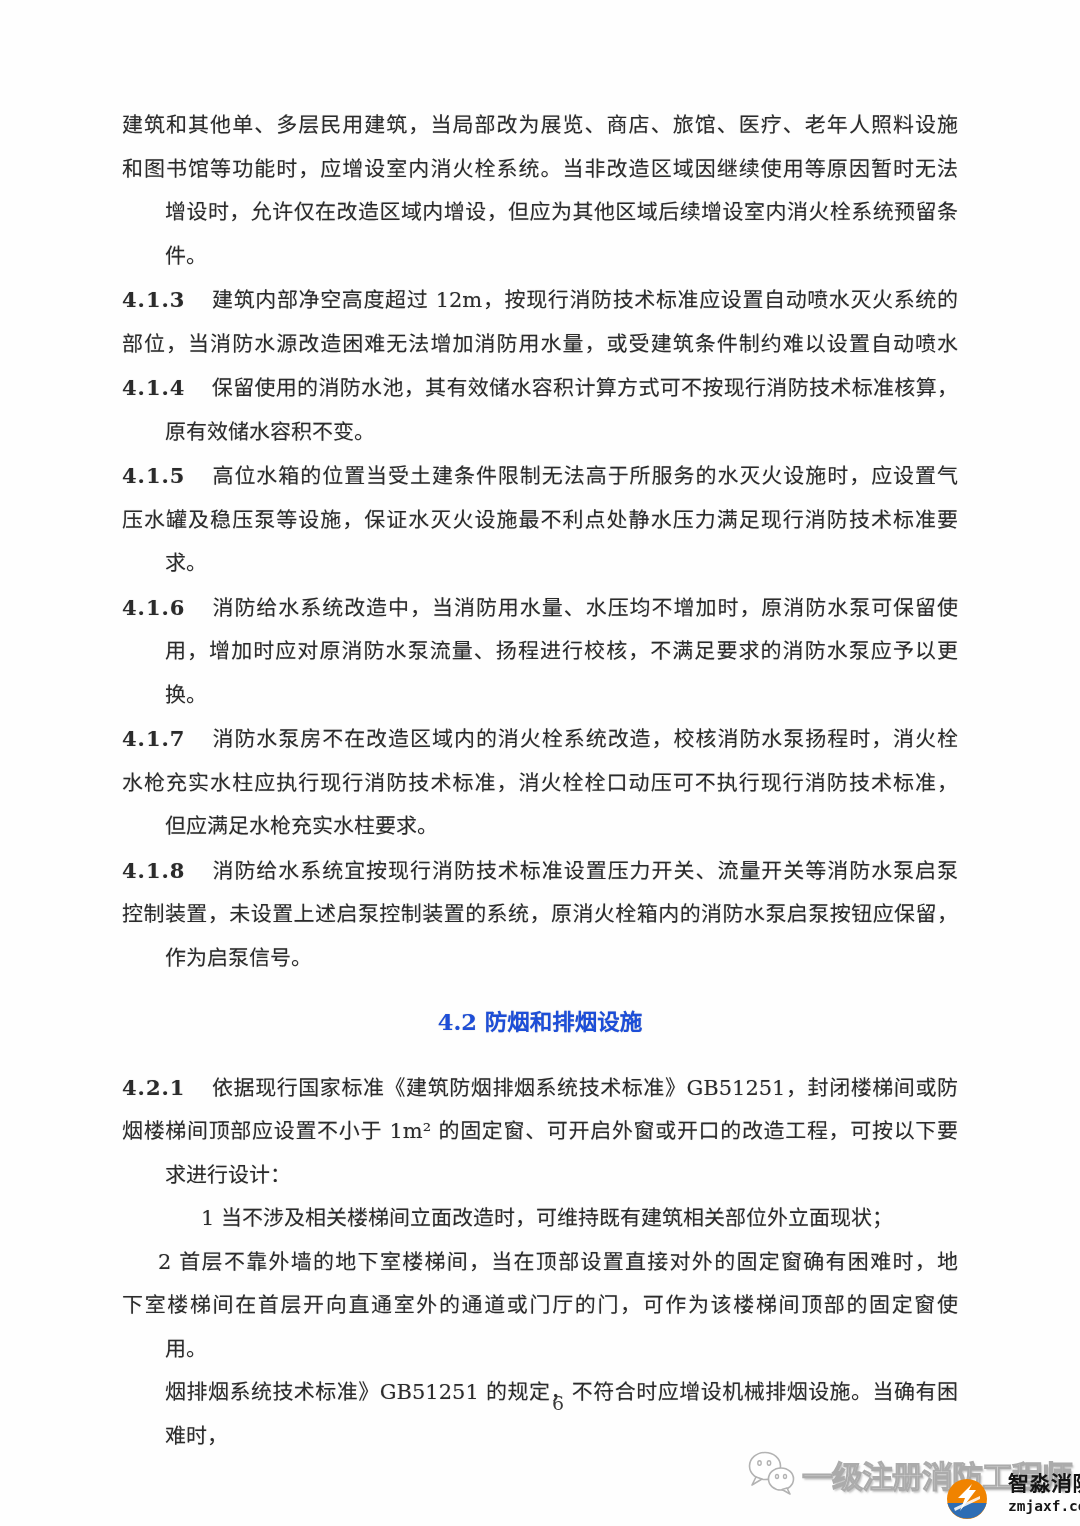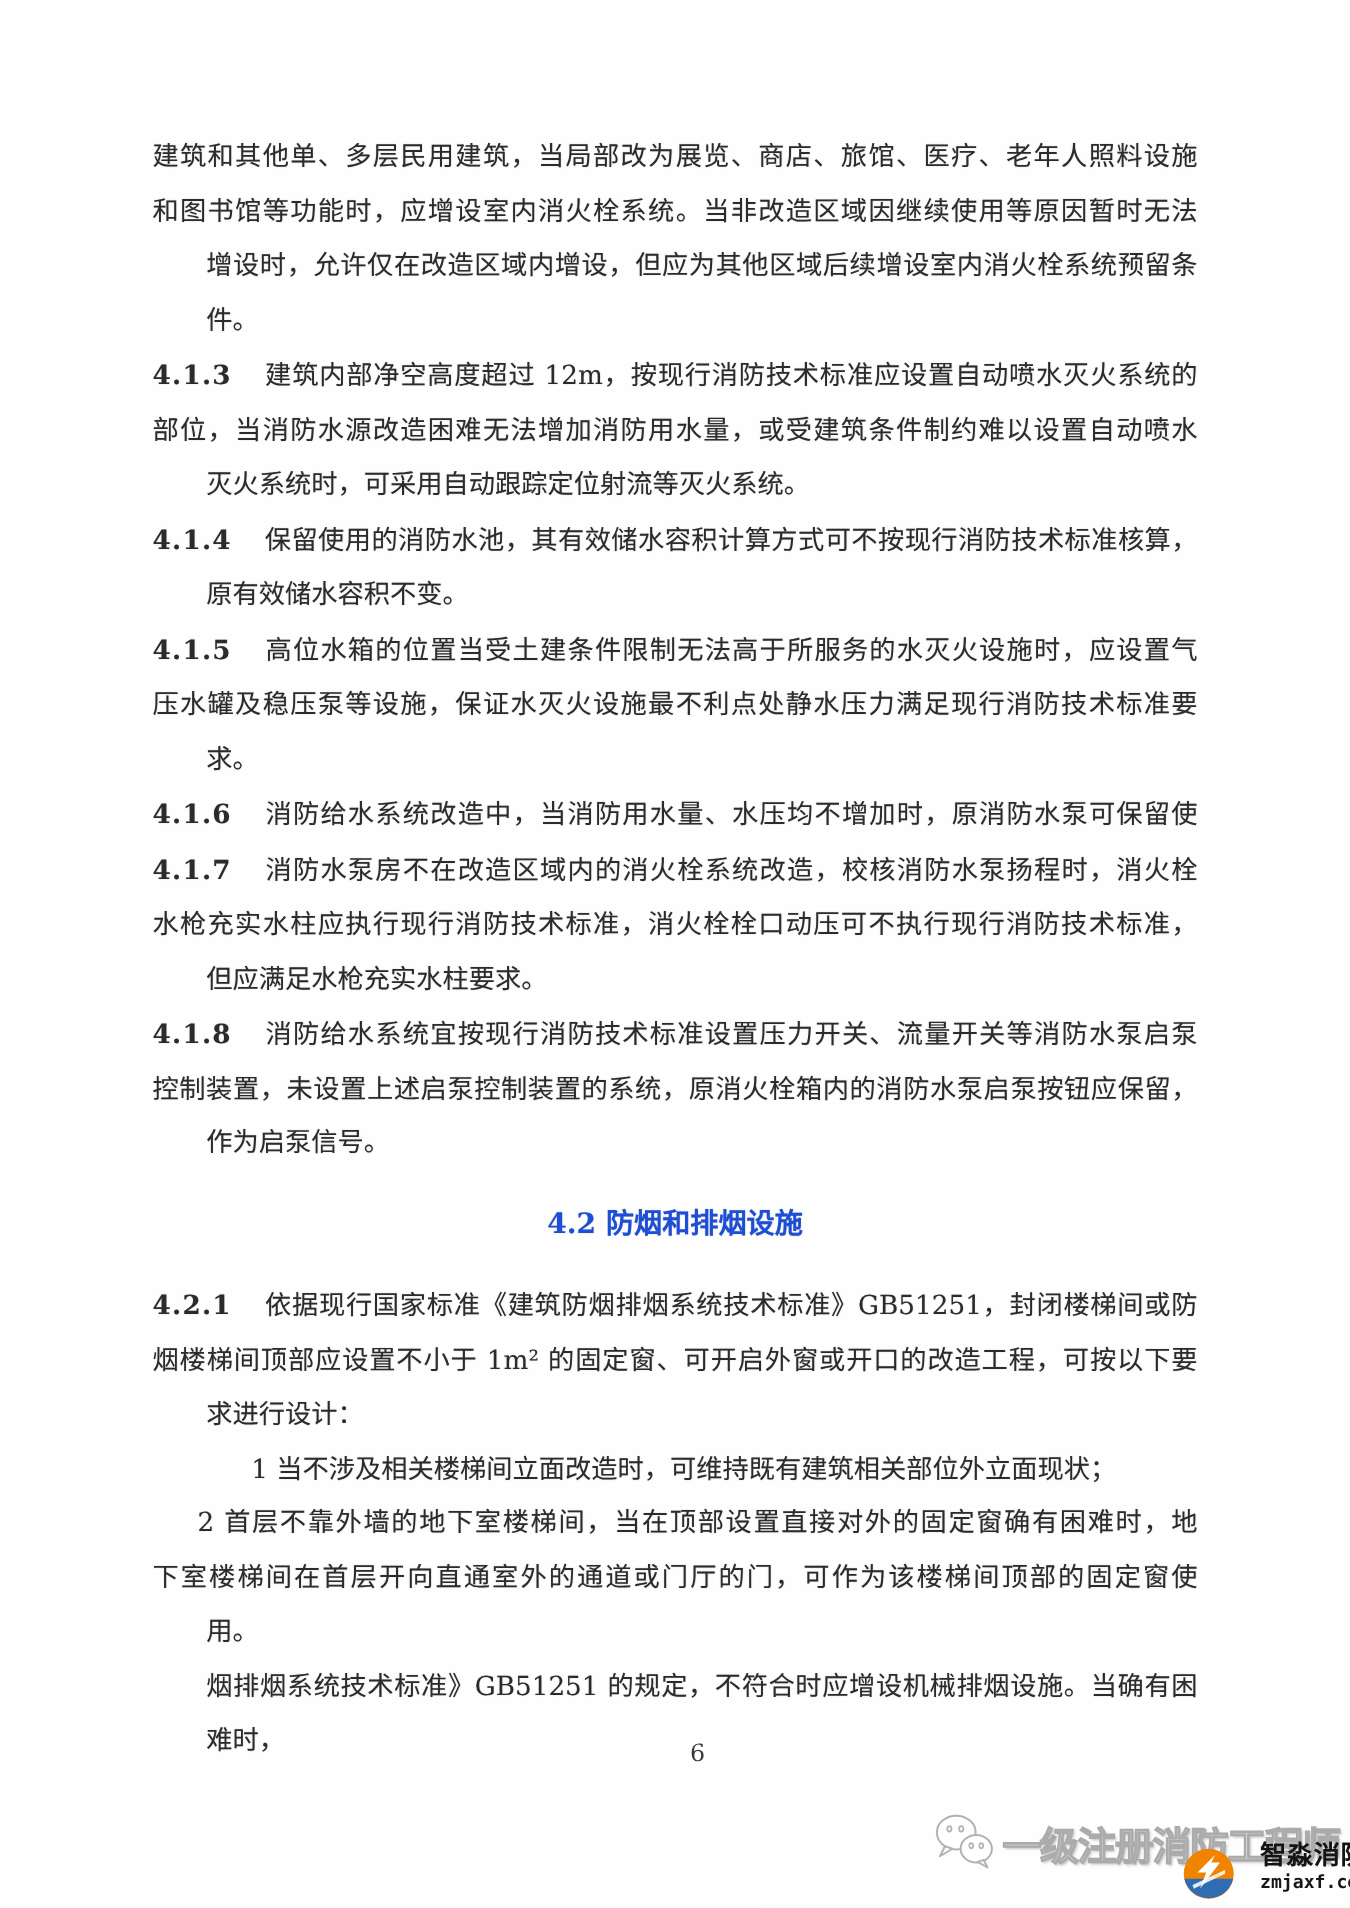--- a/index.html
+++ b/index.html
@@ -103,27 +103,27 @@
 <body>
 
 <div class="page">
 
   <div class="doc">
       <div class="line">建筑和其他单、多层民用建筑，当局部改为展览、商店、旅馆、医疗、老年人照料设施</div>
       <div class="line">和图书馆等功能时，应增设室内消火栓系统。当非改造区域因继续使用等原因暂时无法</div>
       <div class="line last">增设时，允许仅在改造区域内增设，但应为其他区域后续增设室内消火栓系统预留条件。</div>
       <div class="line"><b class="clause-num">4.1.3</b>建筑内部净空高度超过 12m，按现行消防技术标准应设置自动喷水灭火系统的</div>
       <div class="line">部位，当消防水源改造困难无法增加消防用水量，或受建筑条件制约难以设置自动喷水</div>
-      <div class="line last">灭火系统时，可采用自动跟踪定位射流等灭火系统。</div>
       <div class="line"><b class="clause-num">4.1.4</b>保留使用的消防水池，其有效储水容积计算方式可不按现行消防技术标准核算，</div>
       <div class="line last">原有效储水容积不变。</div>
       <div class="line"><b class="clause-num">4.1.5</b>高位水箱的位置当受土建条件限制无法高于所服务的水灭火设施时，应设置气</div>
       <div class="line">压水罐及稳压泵等设施，保证水灭火设施最不利点处静水压力满足现行消防技术标准要</div>
       <div class="line last">求。</div>
       <div class="line"><b class="clause-num">4.1.6</b>消防给水系统改造中，当消防用水量、水压均不增加时，原消防水泵可保留使</div>
+      <div class="line last">用，增加时应对原消防水泵流量、扬程进行校核，不满足要求的消防水泵应予以更换。</div>
       <div class="line"><b class="clause-num">4.1.7</b>消防水泵房不在改造区域内的消火栓系统改造，校核消防水泵扬程时，消火栓</div>
       <div class="line">水枪充实水柱应执行现行消防技术标准，消火栓栓口动压可不执行现行消防技术标准，</div>
       <div class="line last">但应满足水枪充实水柱要求。</div>
       <div class="line"><b class="clause-num">4.1.8</b>消防给水系统宜按现行消防技术标准设置压力开关、流量开关等消防水泵启泵</div>
       <div class="line">控制装置，未设置上述启泵控制装置的系统，原消火栓箱内的消防水泵启泵按钮应保留，</div>
       <div class="line last">作为启泵信号。</div>
       <div class="heading">4.2 防烟和排烟设施</div>
       <div class="line"><b class="clause-num">4.2.1</b>依据现行国家标准《建筑防烟排烟系统技术标准》GB51251，封闭楼梯间或防</div>
       <div class="line">烟楼梯间顶部应设置不小于 1m² 的固定窗、可开启外窗或开口的改造工程，可按以下要</div>
       <div class="line last">求进行设计：</div>

